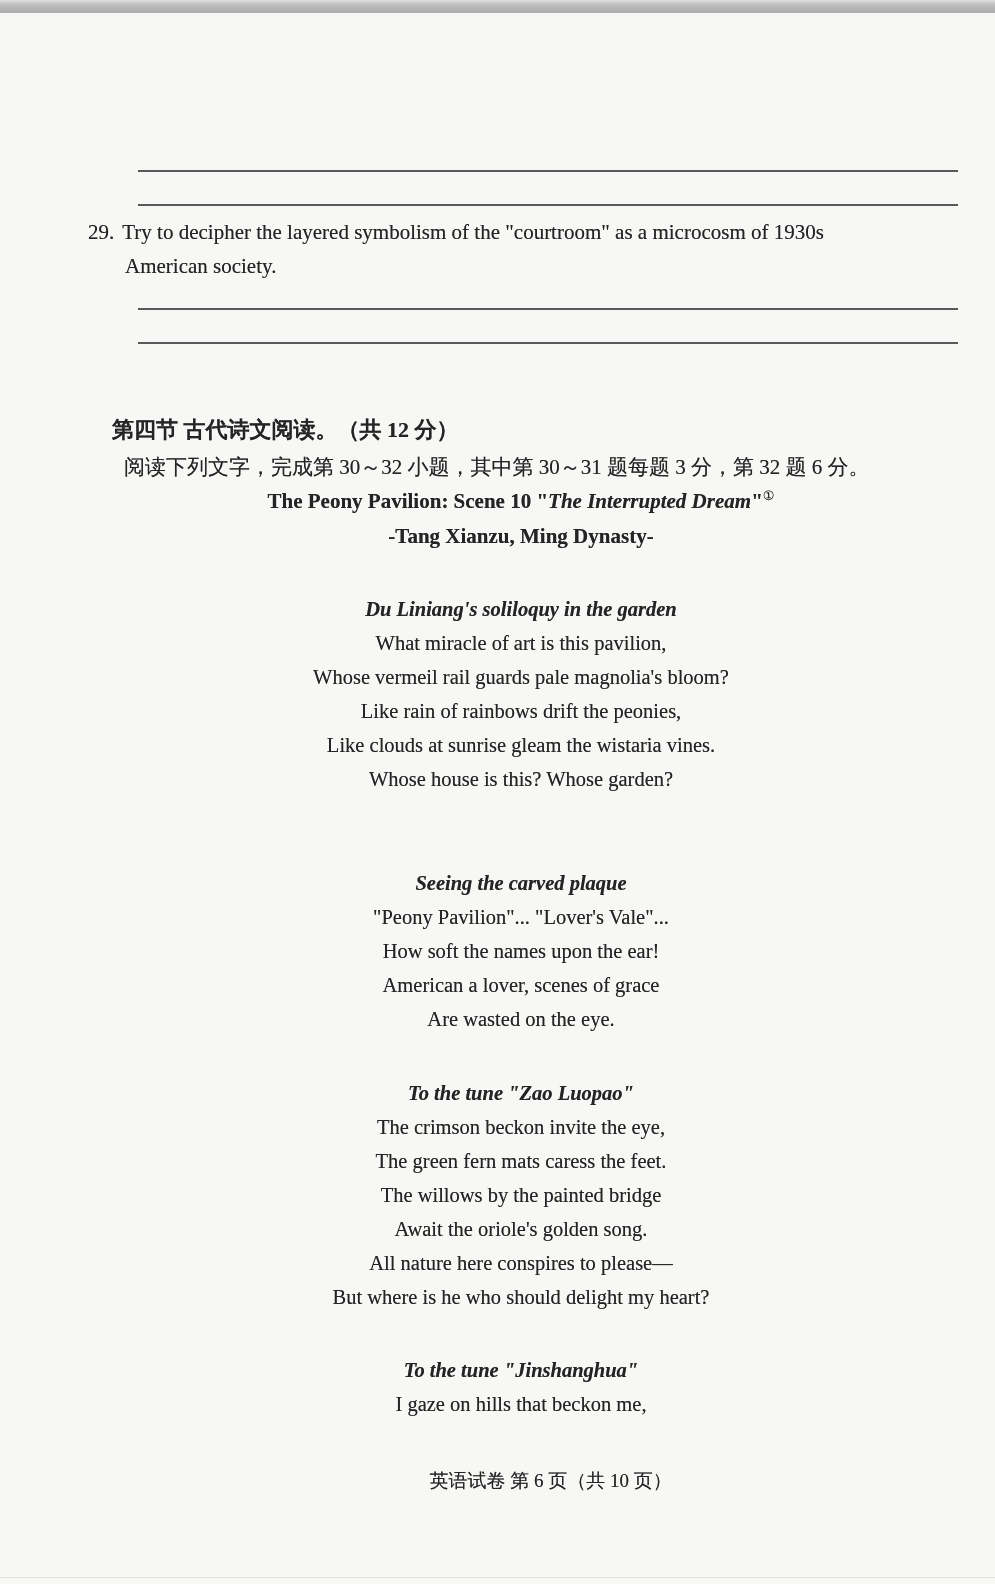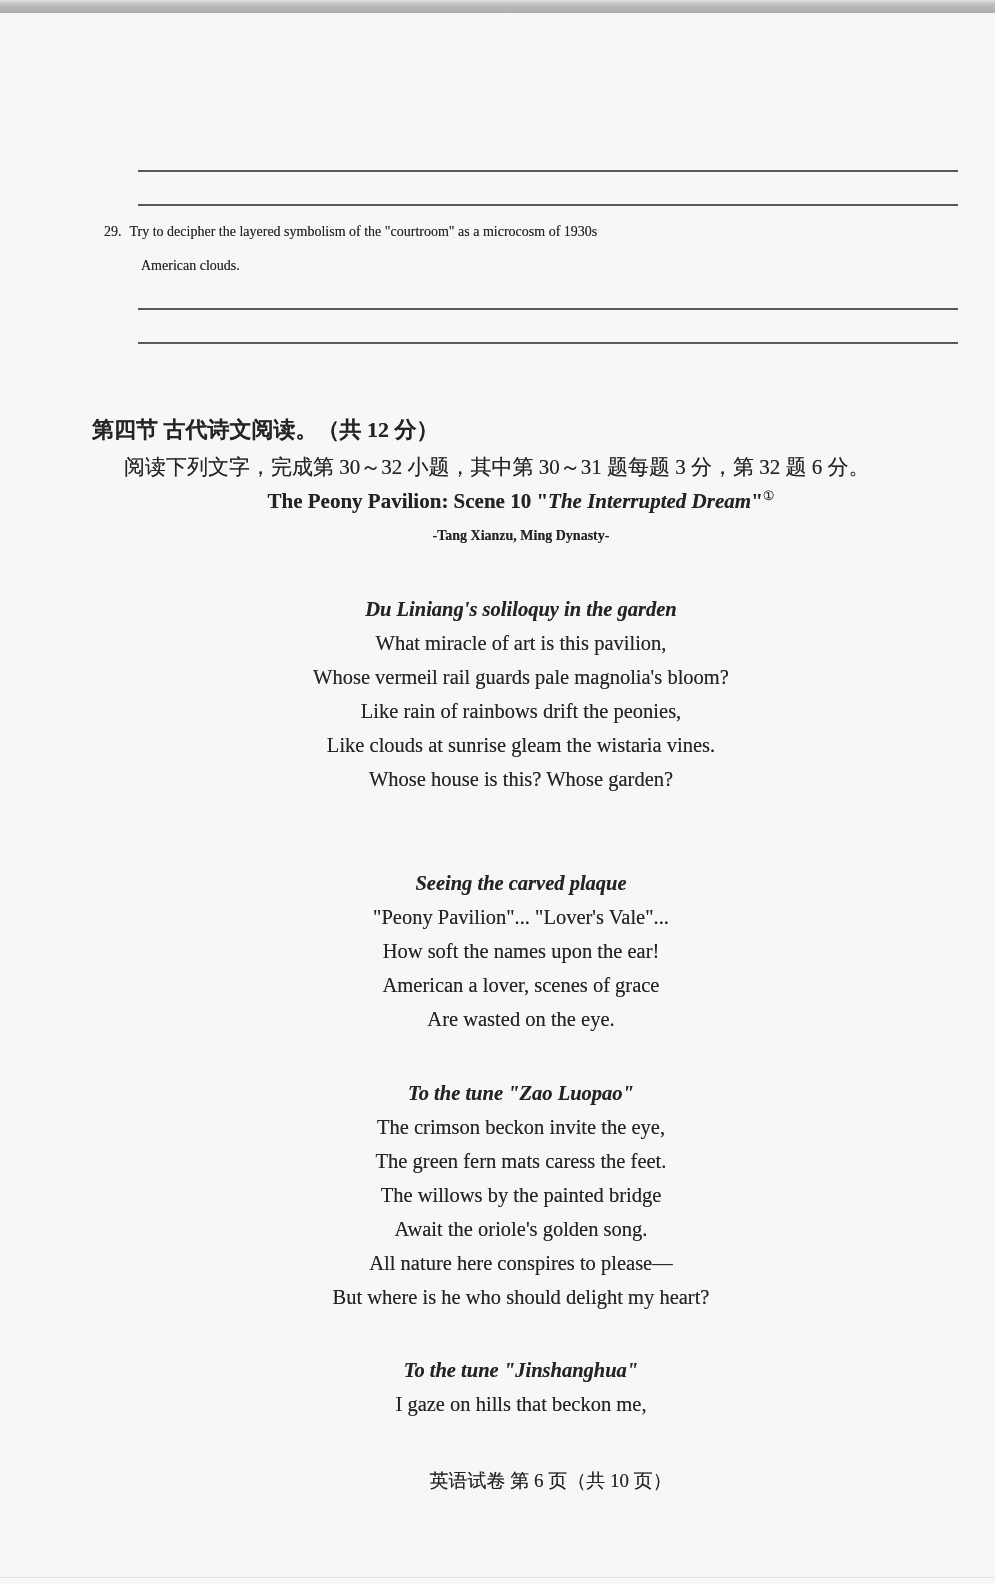--- a/index.html
+++ b/index.html
@@ -34,34 +34,34 @@
     width: 820px;
     height: 0;
     border-top: 2px solid rgba(62,62,62,0.85);
   }
   .soft {
     text-shadow: 0 0 0.6px rgba(36,36,36,0.55);
   }
   .q29 {
     position: absolute;
     top: 215px;
-    left: 104px;
+    left: 88px;
     width: 840px;
-    font-size: 14px;
+    font-size: 21px;
     line-height: 34px;
     white-space: nowrap;
   }
   .q29-cont {
     margin-left: 37px;
   }
   .q29-num { margin-right: 8px; }
   .section-heading {
     position: absolute;
     top: 413px;
-    left: 92px;
+    left: 112px;
     font-size: 22px;
     line-height: 34px;
     font-weight: bold;
     white-space: nowrap;
   }
   .instructions {
     position: absolute;
     top: 450px;
     left: 124px;
     font-size: 21px;
@@ -84,21 +84,21 @@
   }
   .doc-title .ital { font-style: italic; }
   .doc-title sup {
     font-size: 13px;
     font-weight: normal;
     vertical-align: super;
     line-height: 0;
   }
   .doc-author {
     top: 519px;
-    font-size: 14px;
+    font-size: 21px;
     line-height: 34px;
     font-weight: bold;
   }
   .stanza {
     font-size: 20.5px;
     line-height: 34px;
   }
   .stanza-heading {
     font-weight: bold;
     font-style: italic;
@@ -119,21 +119,21 @@
 
 <div class="page">
 
   <div class="top-bar"></div>
 
   <div class="rule" style="top:170px"></div>
   <div class="rule" style="top:204px"></div>
 
   <div class="q29 soft">
     <div><span class="q29-num">29.</span><span>Try to decipher the layered symbolism of the "courtroom" as a microcosm of 1930s</span></div>
-    <div class="q29-cont">American clouds.</div>
+    <div class="q29-cont">American society.</div>
   </div>
 
   <div class="rule" style="top:308px"></div>
   <div class="rule" style="top:342px"></div>
 
   <div class="section-heading soft">第四节 古代诗文阅读。（共 12 分）</div>
 
   <div class="instructions soft">阅读下列文字，完成第 30～32 小题，其中第 30～31 题每题 3 分，第 32 题 6 分。</div>
 
   <div class="centered doc-title soft"><span>The Peony Pavilion: Scene 10 "</span><span class="ital">The Interrupted Dream</span><span>"</span><sup>①</sup></div>

